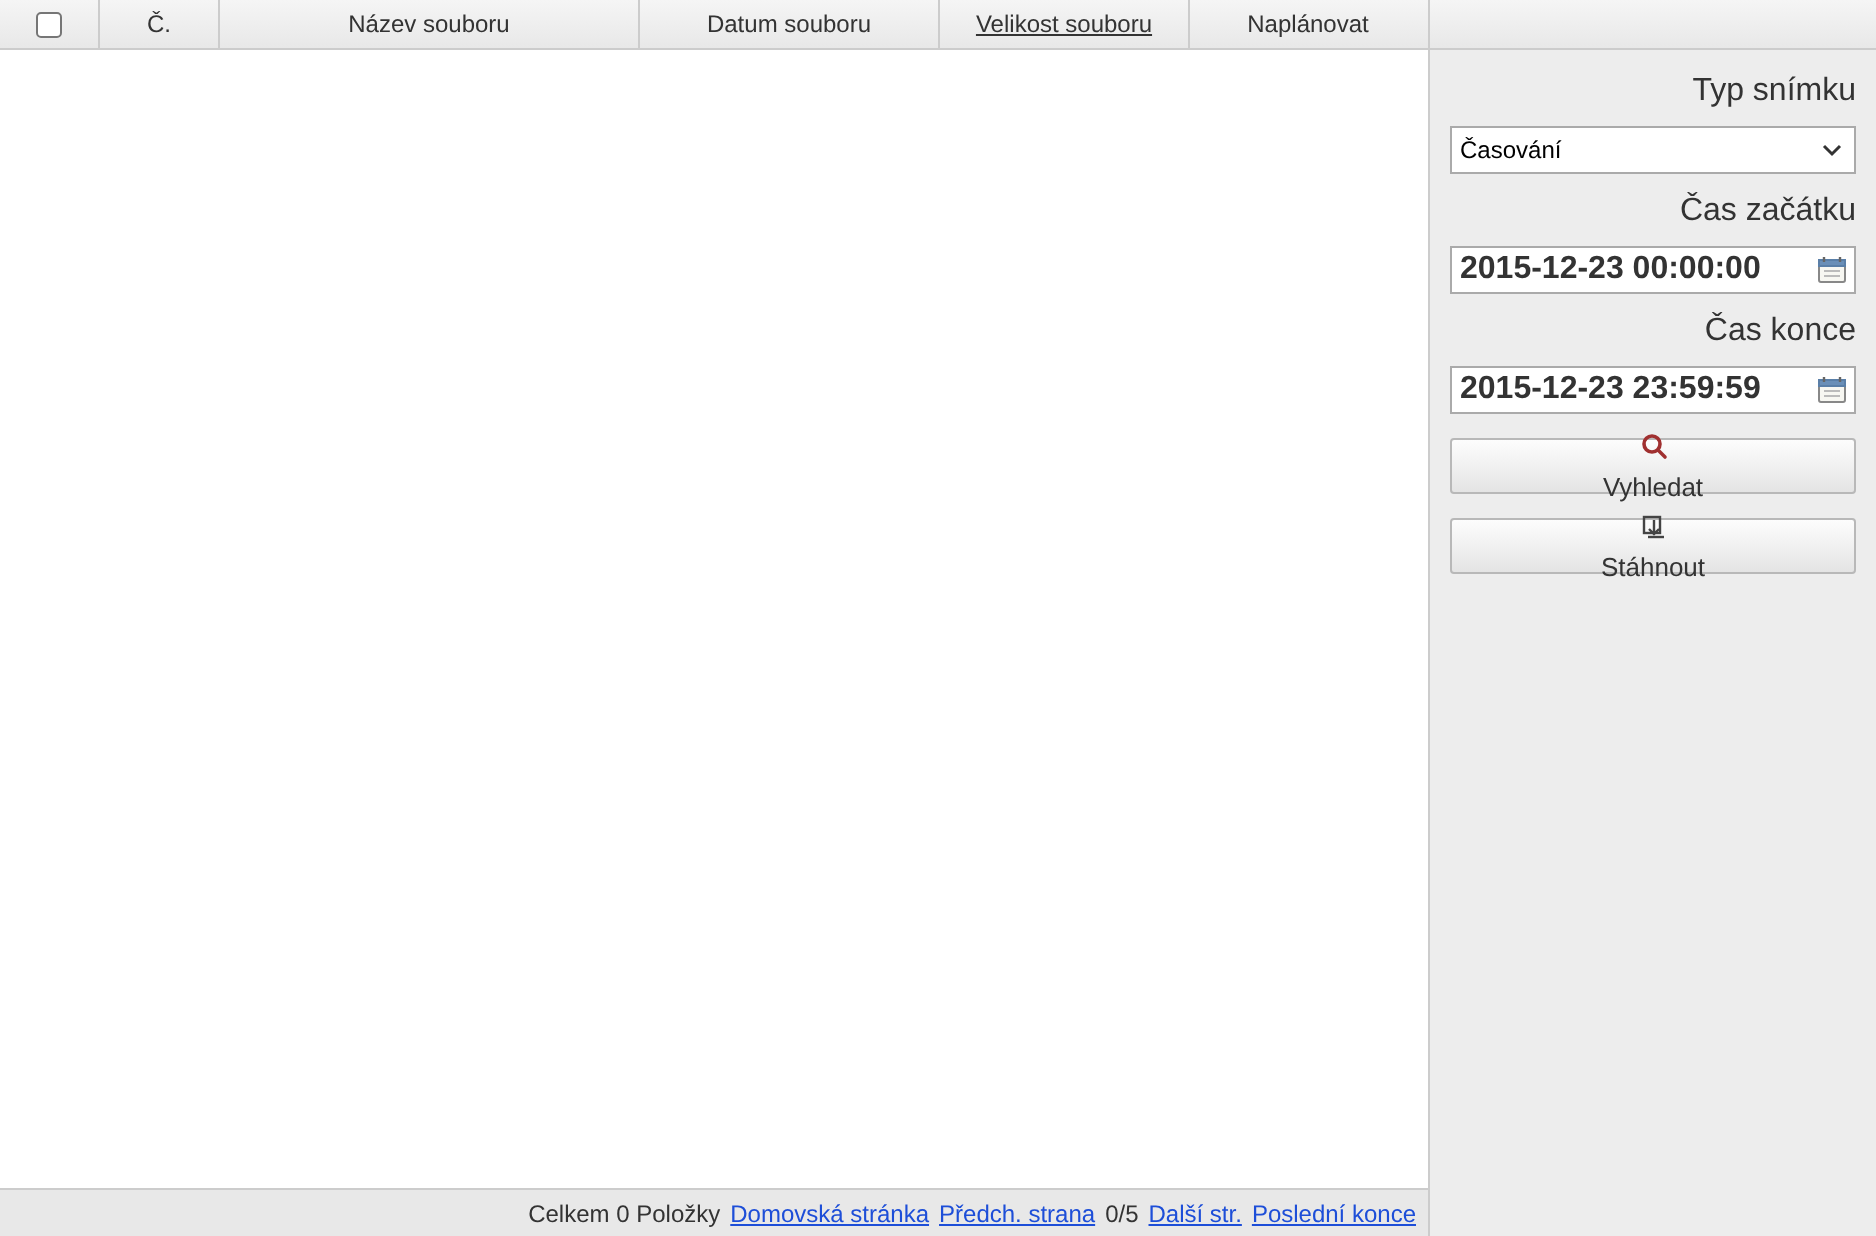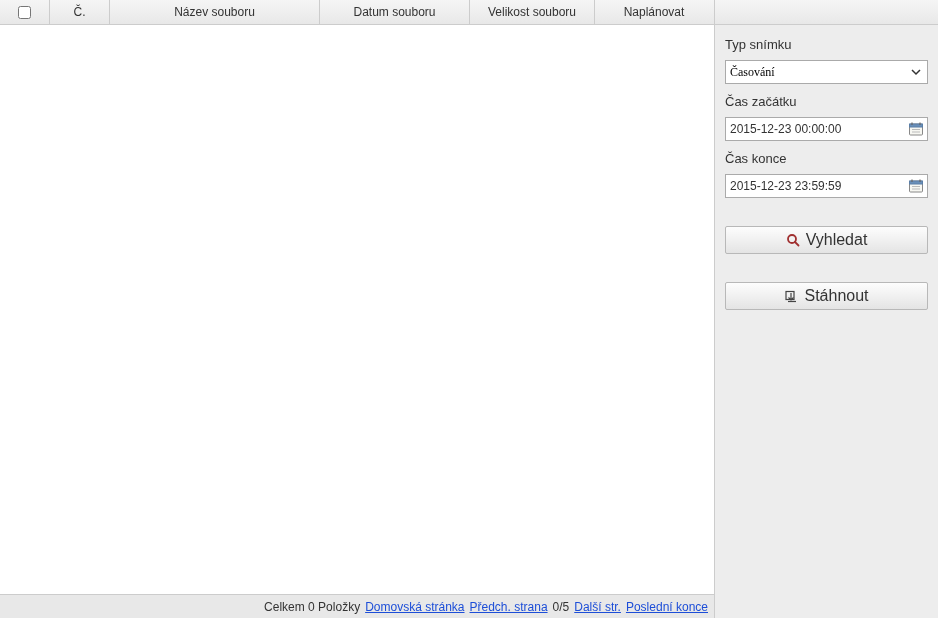--- a/index.html
+++ b/index.html
@@ -31,21 +31,21 @@
       justify-content: center;
       border-right: 1px solid #ccc;
       color: #333;
       font-size: 12px;
       height: 100%;
     }
     .th-check { width: 50px; }
     .th-num { width: 60px; }
     .th-name { width: 210px; }
     .th-date { width: 150px; }
-    .th-size { width: 125px; }
+    .th-size { width: 125px; text-decoration: underline; }
     .th-plan { width: 118px; border-right: none !important; }
     .th-check input { margin: 0; }
     .table-body {
       flex: 1;
       background: #fff;
     }
     .table-footer {
       height: 24px;
       background: #e8e8e8;
       border-top: 1px solid #ccc;
@@ -75,81 +75,83 @@
       border-bottom: 1px solid #ccc;
     }
     .right-body {
       padding: 10px 10px 0 10px;
       display: flex;
       flex-direction: column;
       gap: 8px;
     }
     .field-label {
       color: #333;
-      font-size: 13px;
+      font-size: 16px;
       margin-top: 2px;
+      text-align: right;
     }
     .select-wrap {
       position: relative;
       width: 100%;
       height: 24px;
     }
     .select-wrap select {
       width: 100%;
       height: 24px;
       border: 1px solid #aaa;
       background: #fff;
       font-size: 12px;
       padding: 0 4px;
       appearance: none;
-      font-family: Liberation Serif, serif;
       -webkit-appearance: none;
     }
     .select-wrap .chev {
       position: absolute;
       right: 6px;
       top: 50%;
       transform: translateY(-50%);
       pointer-events: none;
     }
     .date-input-wrap {
       position: relative;
       width: 100%;
       height: 24px;
     }
     .date-input-wrap input {
       width: 100%;
       height: 24px;
       border: 1px solid #aaa;
       background: #fff;
-      font-size: 12px;
+      font-size: 16px;
       padding: 0 44px 0 4px;
       color: #333;
+      font-weight: bold;
     }
     .date-input-wrap .cal-icon {
       position: absolute;
       right: 4px;
       top: 50%;
       transform: translateY(-50%);
       cursor: pointer;
     }
     .action-btn {
       height: 28px;
       width: 100%;
       border: 1px solid #b8b8b8;
       background: linear-gradient(to bottom, #fdfdfd, #e4e4e4);
       border-radius: 2px;
       display: flex;
       align-items: center;
       justify-content: center;
       gap: 6px;
       cursor: pointer;
-      font-size: 16px;
-      color: #333;
-      margin-top: 20px;
+      font-size: 13px;
+      color: #333;
+      margin-top: 4px;
+      flex-direction: column;
     }
     svg { display: block; }
   </style>
 </head>
 <body>
 
 <div class="left-panel">
   <div class="table-header">
     <div class="th th-check">
       <input type="checkbox" style="">

